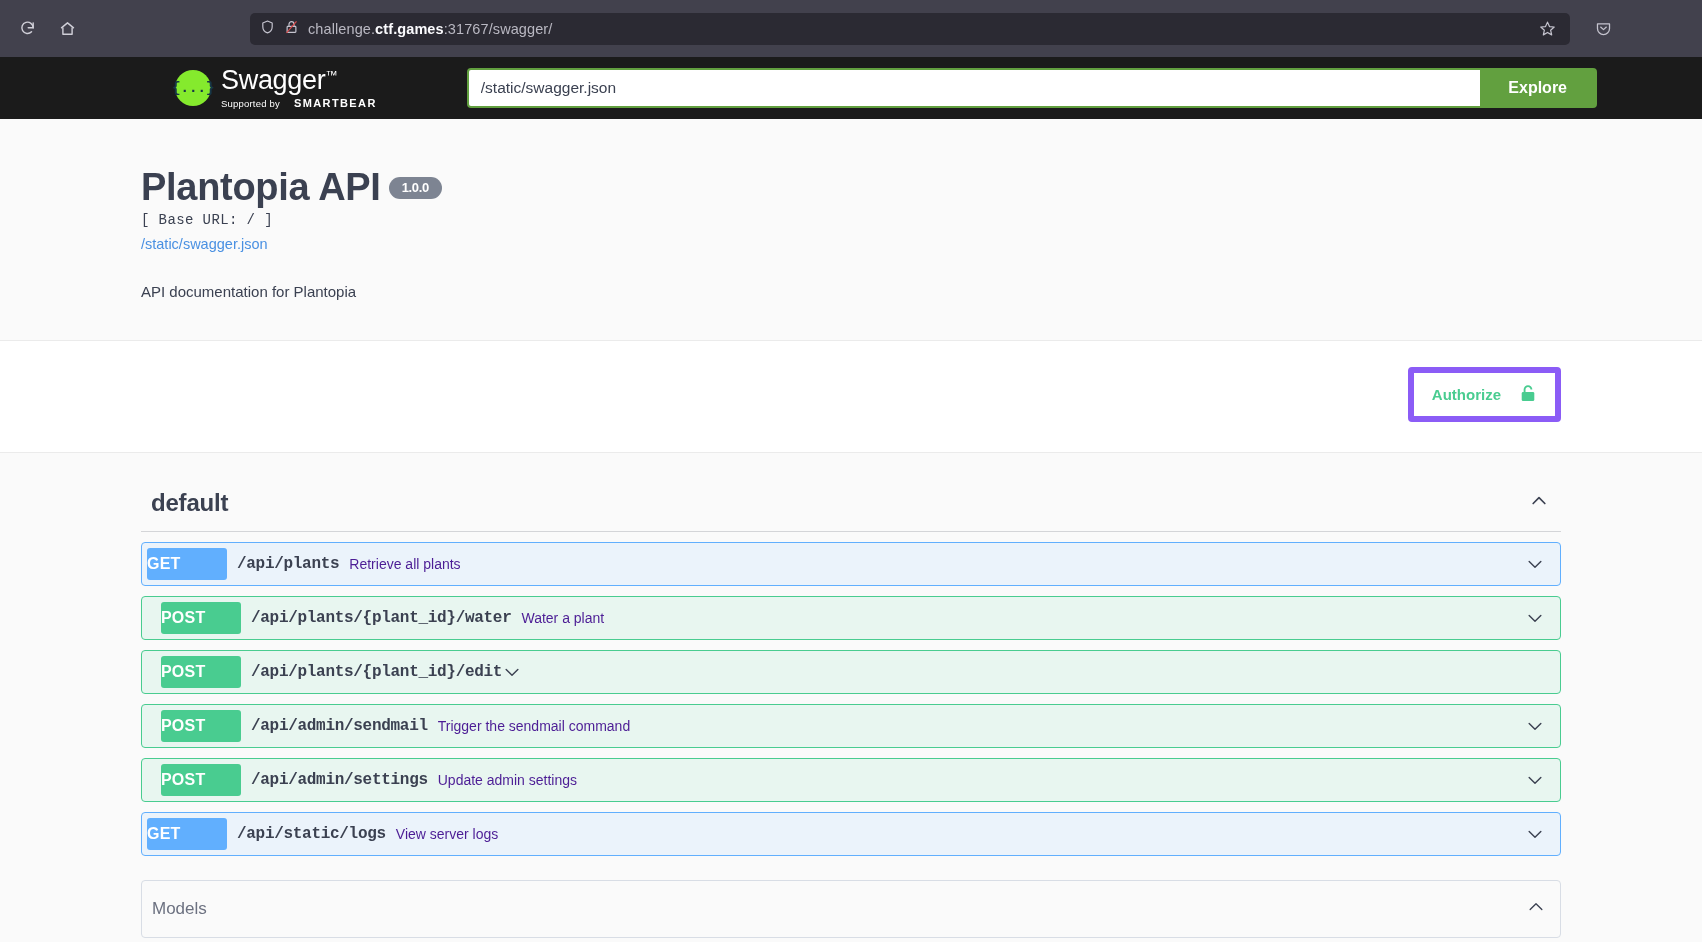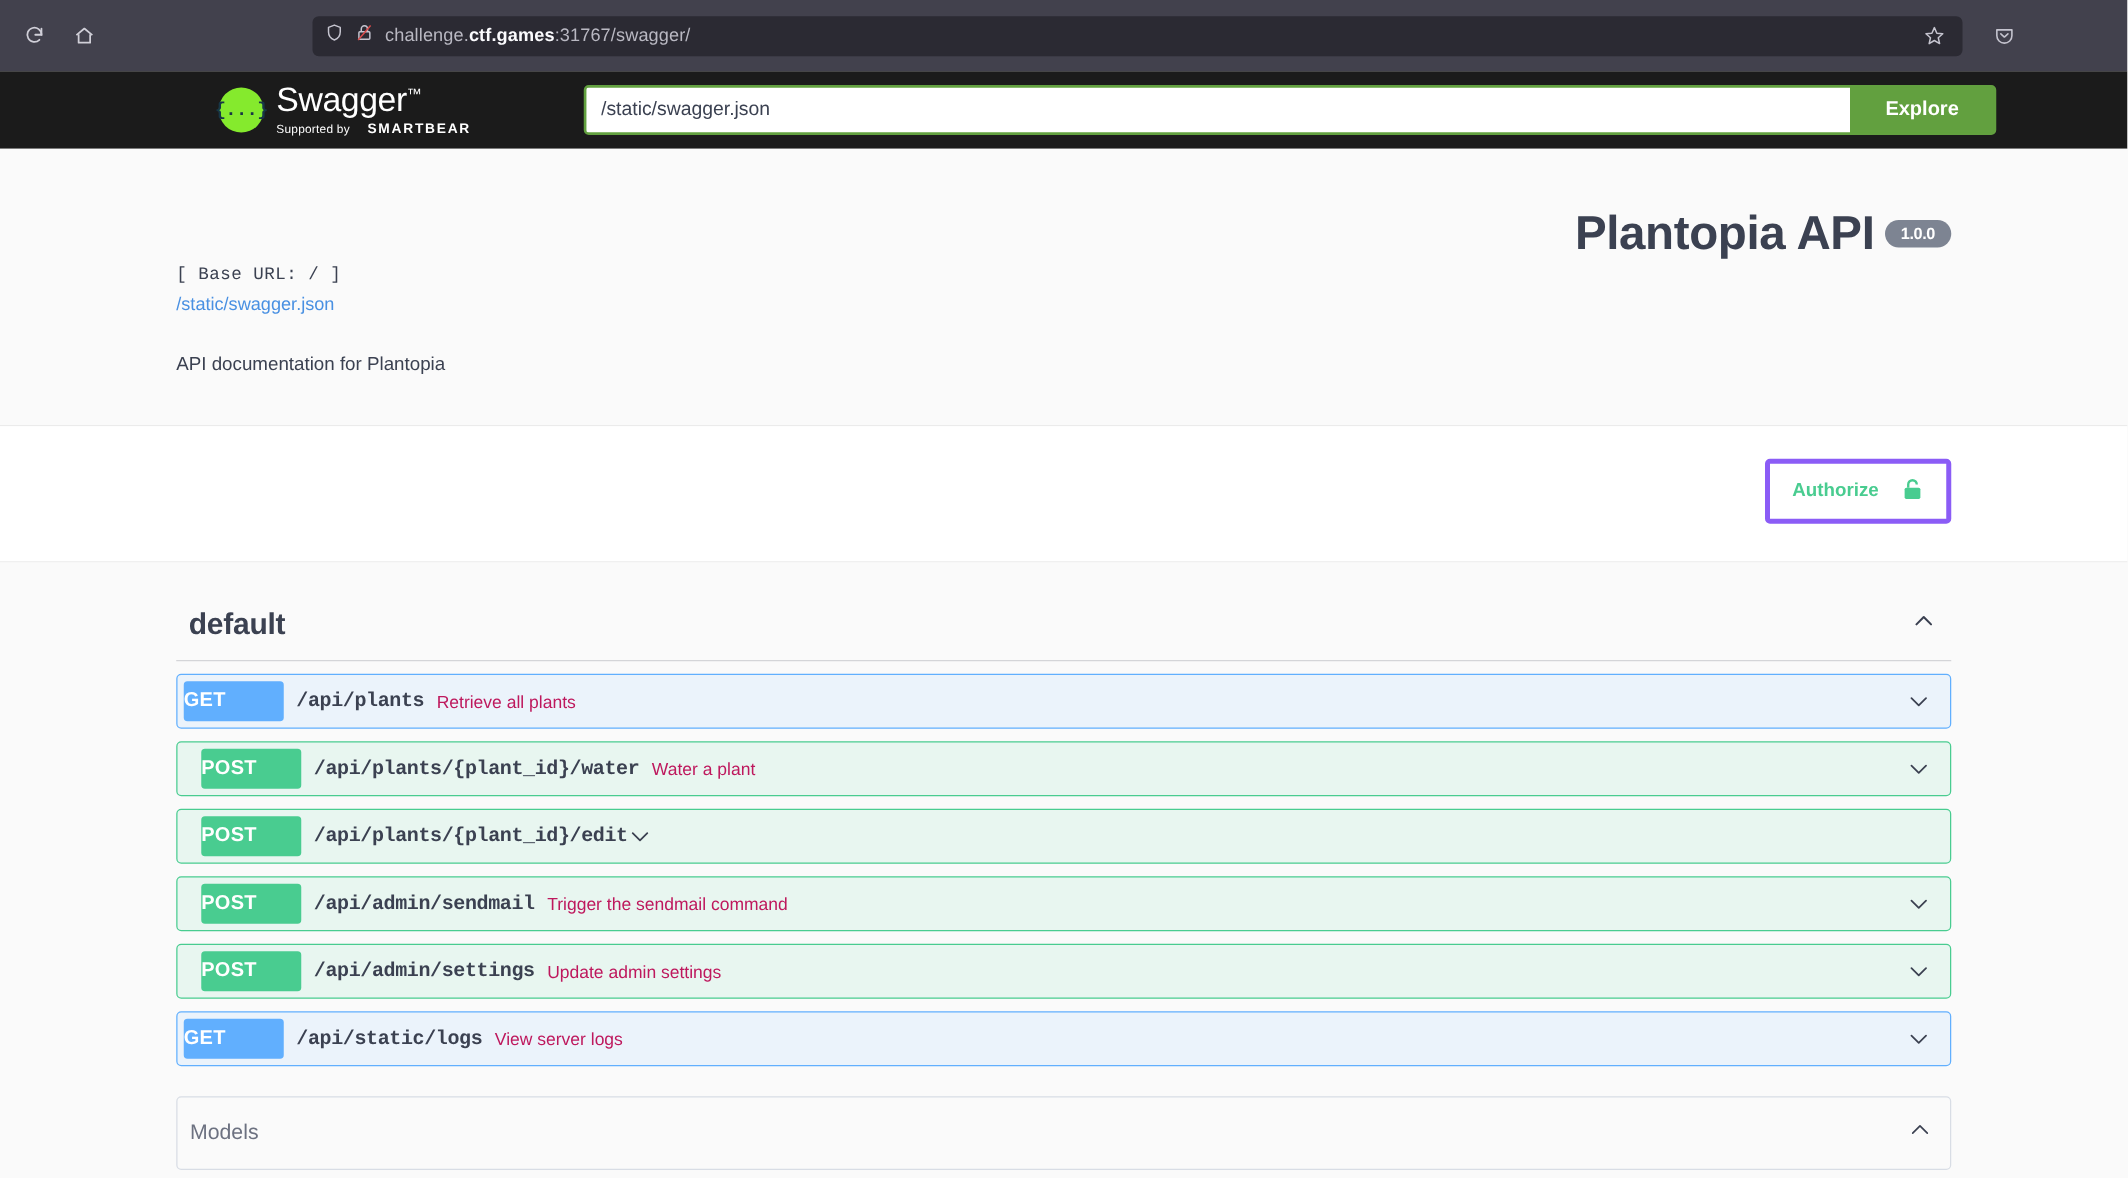--- a/index.html
+++ b/index.html
@@ -112,21 +112,21 @@
     font-family: "Liberation Sans", sans-serif;
   }
 
   
   .info-block {
     background: #fafafa;
     padding: 48px 0 40px 0;
     border-bottom: 1px solid #ebebeb;
   }
   .wrap { width: 1420px; margin: 0 auto; padding: 0 0 0 0; }
-  .title-row { display: flex; align-items: flex-start; gap: 0; justify-content: flex-end; }
+  .title-row { display: flex; align-items: flex-start; gap: 0; }
   .api-title {
     font-size: 38px;
     font-weight: 700;
     color: #3b4151;
     margin: 0;
     line-height: 1.1;
     letter-spacing: -0.3px;
   }
   .version-badge {
     display: inline-block;
@@ -163,21 +163,21 @@
   
   .auth-band {
     background: #fff;
     padding: 26px 0 30px 0;
     border-bottom: 1px solid #ebebeb;
   }
   .auth-row { display: flex; justify-content: flex-end; }
   .authorize-btn {
     display: flex; align-items: center; gap: 18px;
     background: #fff;
-    border: 4px solid #8b5cf6;
+    border: 6px solid #8b5cf6;
     border-radius: 4px;
     color: #49cc90;
     font-size: 15px;
     font-weight: 700;
     padding: 10px 18px;
     cursor: pointer;
     font-family: "Liberation Sans", sans-serif;
   }
 
   
@@ -225,21 +225,21 @@
     margin-left: 10px;
     font-family: "Liberation Mono", monospace;
     font-size: 16px;
     font-weight: 700;
     color: #3b4151;
     letter-spacing: -0.3px;
   }
   .op-summary {
     margin-left: 10px;
     font-size: 14px;
-    color: #be185d;
+    color: #4c1d95;
     flex: 1 1 auto;
   }
   .chev { flex: 0 0 auto; margin-right: 10px; display: flex; align-items: center; }
 
   
   .models-box {
     border: 1px solid #d8dde5;
     border-radius: 4px;
     background: #fafafa;
     margin-top: 24px;

